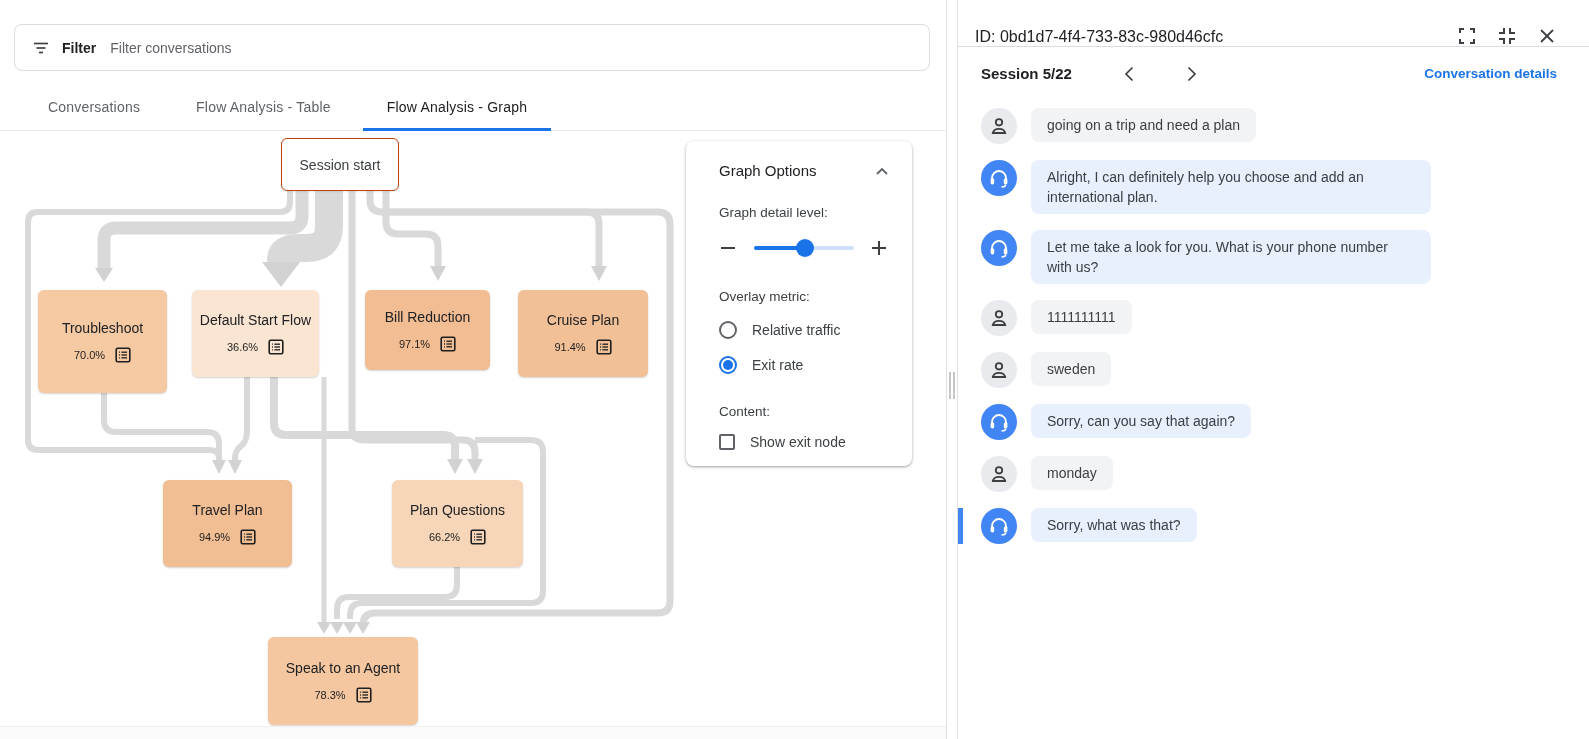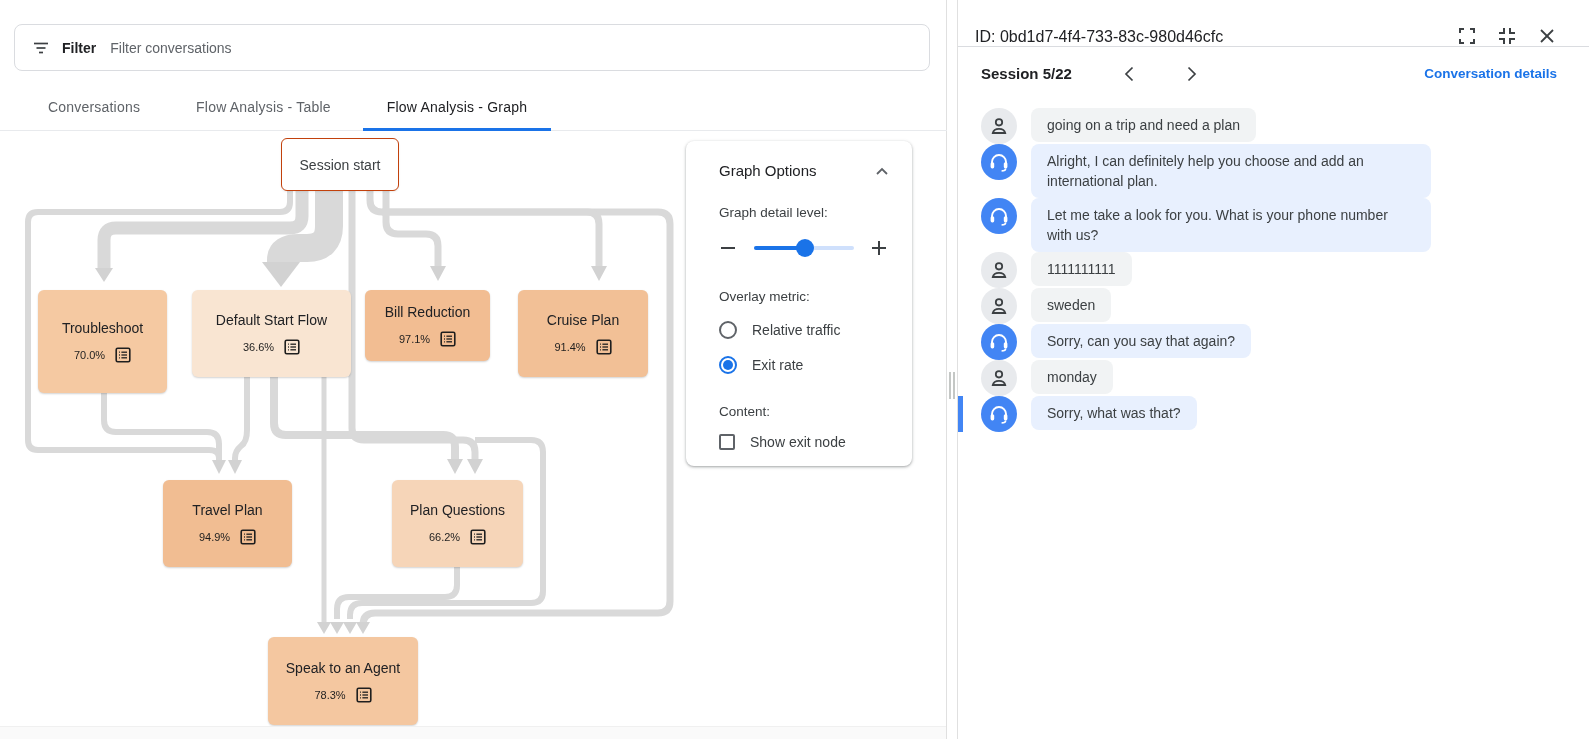--- a/index.html
+++ b/index.html
@@ -83,21 +83,21 @@
     align-items:flex-end; padding:0 32px 0 17px; }
   .rp-title { font-size:16px; color:#202124; flex:1 1 auto; }
   .rp-icons { display:flex; align-items:center; gap:20px; }
   .rp-icons .icon-btn { width:20px; height:20px; }
   .session-row { height:53px; display:flex; align-items:center; padding:0 32px 0 23px; }
   .session-label { font-size:15px; font-weight:bold; color:#202124; }
   .session-nav { display:flex; gap:39px; margin-left:45px; }
   .session-nav .icon-btn { width:24px; height:24px; }
   .conv-link { margin-left:auto; font-size:13.5px; font-weight:bold;
     color:var(--accent); cursor:pointer; }
-  .messages { padding:8px 0 0 0; display:flex; flex-direction:column; 
+  .messages { padding:8px 0 0 0; display:flex; flex-direction:column; gap:16px;
     overflow:hidden; }
   .msg-row { position:relative; display:flex; align-items:flex-start;
     padding-left:23px; }
   .hl-bar { display:none; position:absolute; left:0; top:0; width:5px; height:36px;
     background:var(--highlight); }
   .msg-row.highlighted .hl-bar { display:block; }
   .avatar { width:36px; height:36px; border-radius:50%; flex:0 0 auto;
     display:flex; align-items:center; justify-content:center; }
   .msg-row.user .avatar { background:#e8eaed; }
   .msg-row.bot  .avatar { background:var(--bot-avatar); }
@@ -183,39 +183,39 @@
           <line x1="6.4" y1="8" x2="12" y2="8"></line>
           <line x1="6.4" y1="10.8" x2="12" y2="10.8"></line>
           <line x1="4" y1="5.2" x2="4.9" y2="5.2"></line>
           <line x1="4" y1="8" x2="4.9" y2="8"></line>
           <line x1="4" y1="10.8" x2="4.9" y2="10.8"></line>
         </g>
       </svg>
     </div>
   </div>
 
-  <div class="flow-node" style="left: 192px; top: 290px; width: 159px; height: 87px; background: rgb(249, 229, 210);">
+  <div class="flow-node" style="left: 192px; top: 290px; width: 127px; height: 87px; background: rgb(249, 229, 210);">
     <div class="node-title">Default Start Flow</div>
     <div class="node-meta">
       <span class="node-rate">36.6%</span>
       <svg width="16" height="16" viewBox="0 0 16 16">
         <rect x="1.2" y="1.2" width="13.6" height="13.6" rx="1.5" fill="none" stroke="#1f1f1f" stroke-width="1.6"></rect>
         <g stroke="#1f1f1f" stroke-width="1.3">
           <line x1="6.4" y1="5.2" x2="12" y2="5.2"></line>
           <line x1="6.4" y1="8" x2="12" y2="8"></line>
           <line x1="6.4" y1="10.8" x2="12" y2="10.8"></line>
           <line x1="4" y1="5.2" x2="4.9" y2="5.2"></line>
           <line x1="4" y1="8" x2="4.9" y2="8"></line>
           <line x1="4" y1="10.8" x2="4.9" y2="10.8"></line>
         </g>
       </svg>
     </div>
   </div>
 
-  <div class="flow-node" style="left: 365px; top: 290px; width: 125px; height: 71px; background: rgb(242, 189, 146);">
+  <div class="flow-node" style="left: 365px; top: 290px; width: 125px; height: 80px; background: rgb(242, 189, 146);">
     <div class="node-title">Bill Reduction</div>
     <div class="node-meta">
       <span class="node-rate">97.1%</span>
       <svg width="16" height="16" viewBox="0 0 16 16">
         <rect x="1.2" y="1.2" width="13.6" height="13.6" rx="1.5" fill="none" stroke="#1f1f1f" stroke-width="1.6"></rect>
         <g stroke="#1f1f1f" stroke-width="1.3">
           <line x1="6.4" y1="5.2" x2="12" y2="5.2"></line>
           <line x1="6.4" y1="8" x2="12" y2="8"></line>
           <line x1="6.4" y1="10.8" x2="12" y2="10.8"></line>
           <line x1="4" y1="5.2" x2="4.9" y2="5.2"></line>

